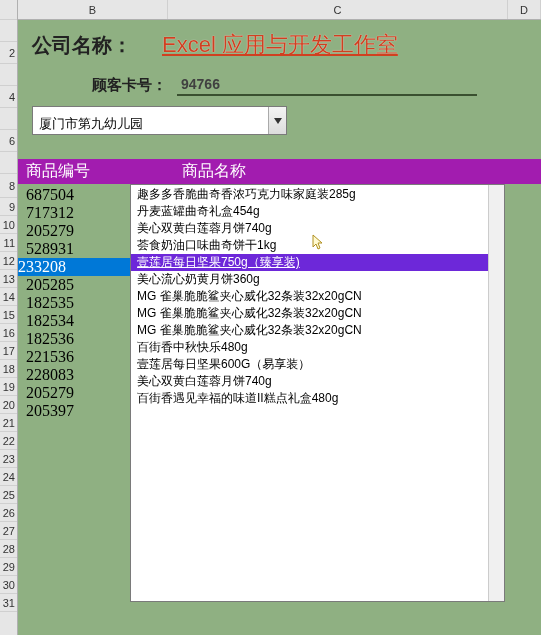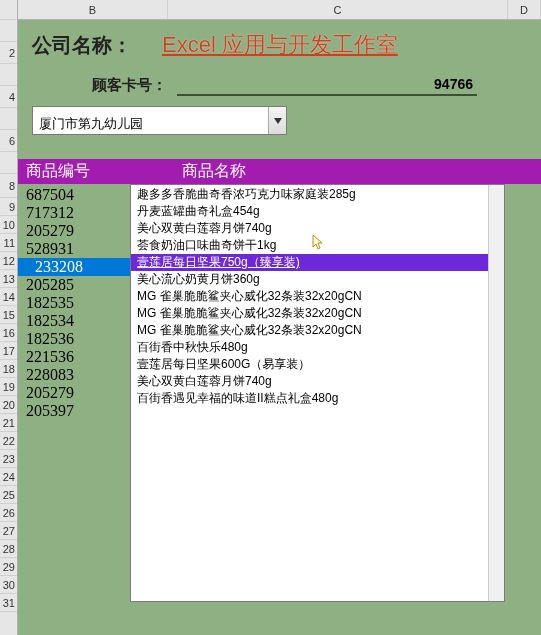--- a/index.html
+++ b/index.html
@@ -88,27 +88,26 @@
     text-align: right;
     font-size: 15px;
     font-weight: bold;
     color: #222;
     padding-right: 10px;
   }
   .field-input {
     font-family: inherit;
     font-size: 14px;
     font-weight: bold;
-    color: #000000;
+    color: #404040;
     background: #8fb082;
     border: none;
     border-bottom: 2px solid #3a5030;
     padding: 2px 4px;
     width: 300px;
-    text-align: right;
   }
   .dropdown-wrap {
     position: relative;
     width: 255px;
   }
   .dropdown {
     width: 100%;
     font-family: inherit;
     font-size: 13px;
     background: #fff;
@@ -152,21 +151,21 @@
     height: 18px;
     line-height: 18px;
     font-size: 16px;
     color: #000;
     font-family: Liberation Serif, serif;
   }
   .code-cell.selected {
     background: #0078d7;
     color: #fff;
     margin-left: -8px;
-    padding-left: 17px;
+    padding-left: 0;
   }
   .listbox {
     position: absolute;
     left: 112px;
     top: 0;
     width: 375px;
     height: 418px;
     background: #fff;
     border: 1px solid #7a7a7a;
     overflow: hidden;

